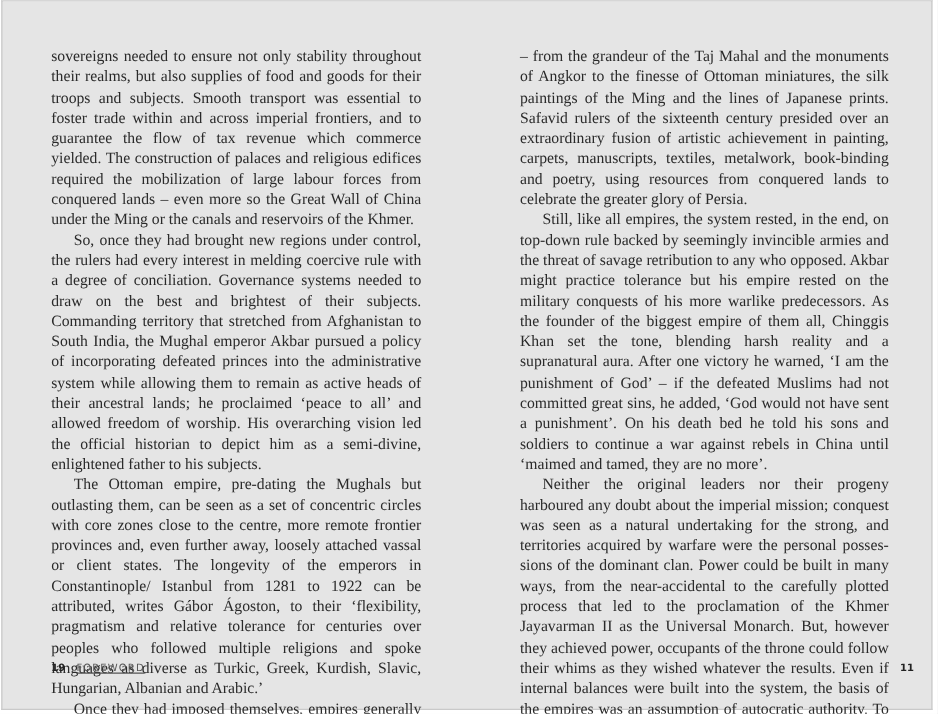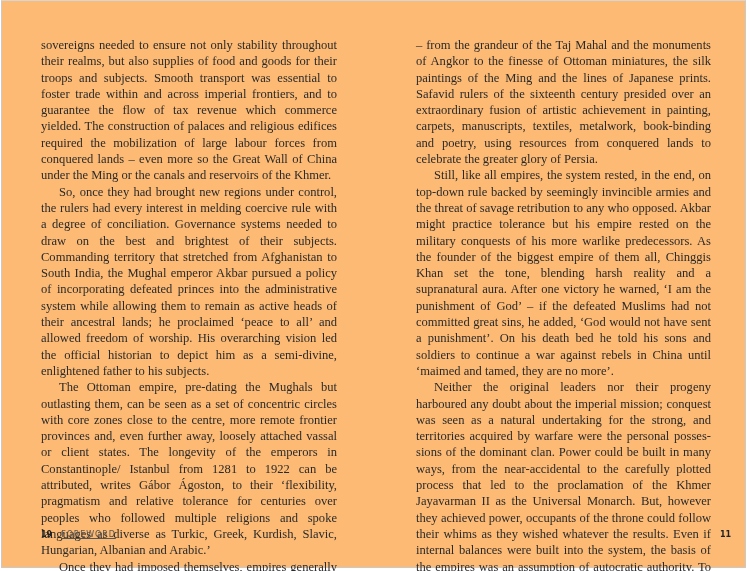--- a/index.html
+++ b/index.html
@@ -15,21 +15,21 @@
     }
     .spread {
       position: absolute;
       left: 1px;
       top: 0;
       width: 745px;
       height: 568px;
       border: 1px solid #c9c9c9;
       border-top-color: #d6d6d6;
       box-sizing: border-box;
-      background: #fdba74;
+      background: #e5e5e5;
     }
     .page {
       position: absolute;
       top: 0;
       height: 568px;
     }
     .page.left { left: 0; width: 372px; }
     .page.right { left: 372px; width: 374px; }
     .text-block {
       position: absolute;

